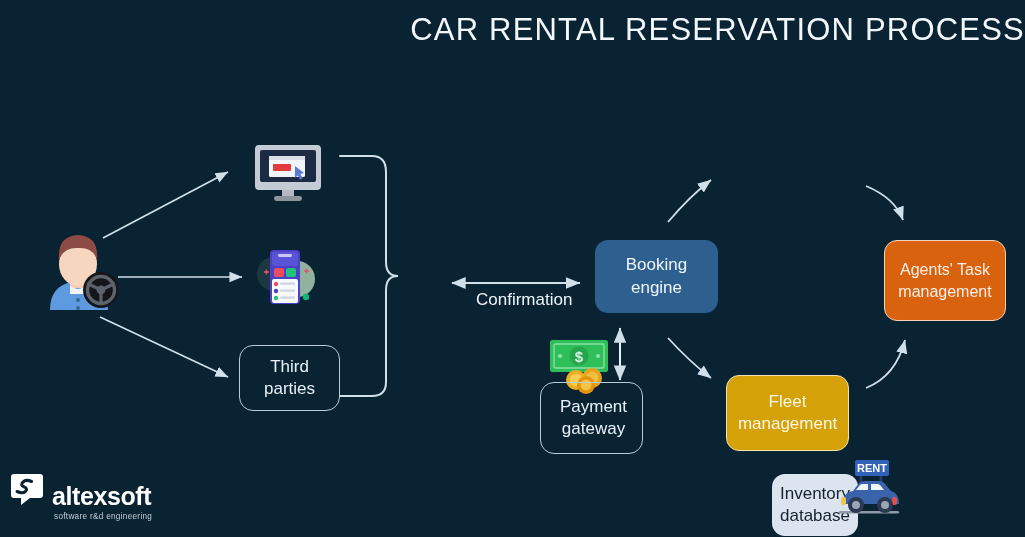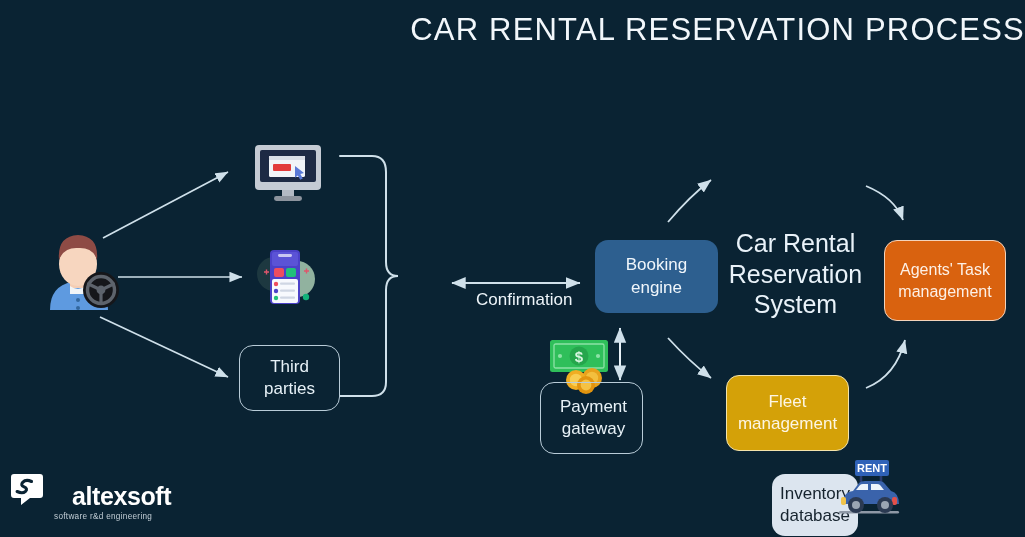--- a/index.html
+++ b/index.html
@@ -91,21 +91,21 @@
     line-height: 1.22;
     text-align: center;
     color: #e9f2f9;
     white-space: pre-line;
   }
 
   
   #logo { left: 10px; top: 472px; width: 160px; height: 60px; }
   #logo-word {
     position: absolute; left: 42px; top: 10px;
-    font-size: 25px; font-weight: 700; letter-spacing: -0.4px; color: #ffffff; margin-left: 20px;
+    font-size: 25px; font-weight: 700; letter-spacing: -0.4px; color: #ffffff;
   }
   #logo-tag {
     position: absolute; left: 44px; top: 40px;
     font-size: 8.2px; letter-spacing: 0.3px; color: #c3ced6;
   }
 
   svg { overflow: visible; }
 </style>
 </head>
 <body>
@@ -196,23 +196,20 @@
     </svg>
   </div>
 
   <div class="abs node node-outline" style="left:239px; top:345px; width:101px; height:66px;">Third parties</div>
 
   <div class="abs flow-label" style="left:476px; top:290px;">Confirmation</div>
 
   <div class="abs node node-blue" style="left:595px; top:240px; width:123px; height:73px;">Booking
 engine</div>
 
-  <div class="abs" id="system-caption" style="left:718px; top:228px; width:155px;">Car Rental
-Reservation
-System</div>
 
 
   <div class="abs node node-orange" style="left:860px; top:240px; width:122px; height:81px;margin-left:24px;">Agents' Task
 management</div>
 
   <div class="abs node node-gold" style="left:726px; top:375px; width:123px; height:76px;">Fleet
 management</div>
 
   <div class="abs node node-light" style="left:772px; top:434px; width:86px; height:62px;margin-top:40px;">Inventory
 database</div>

